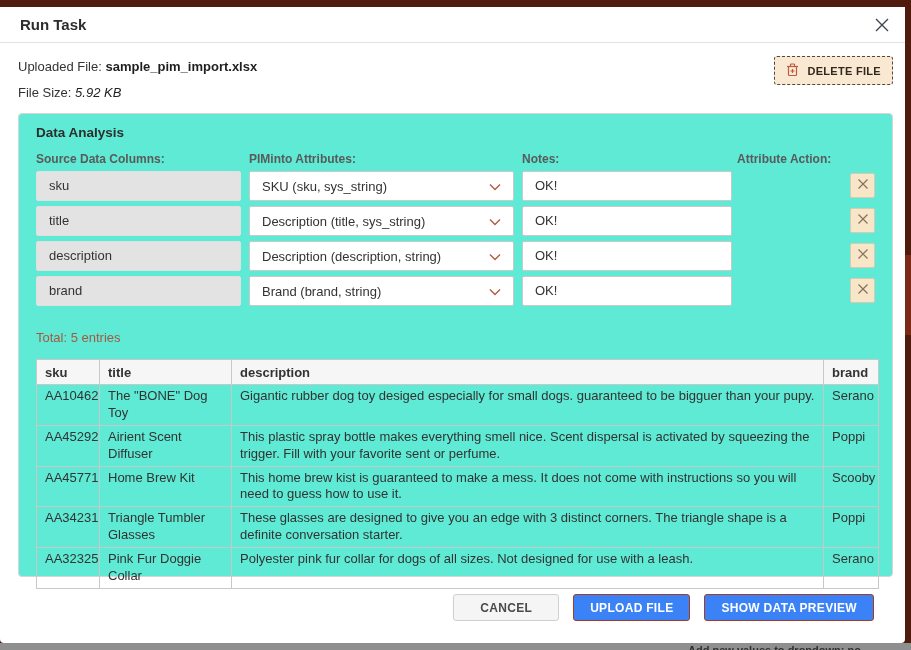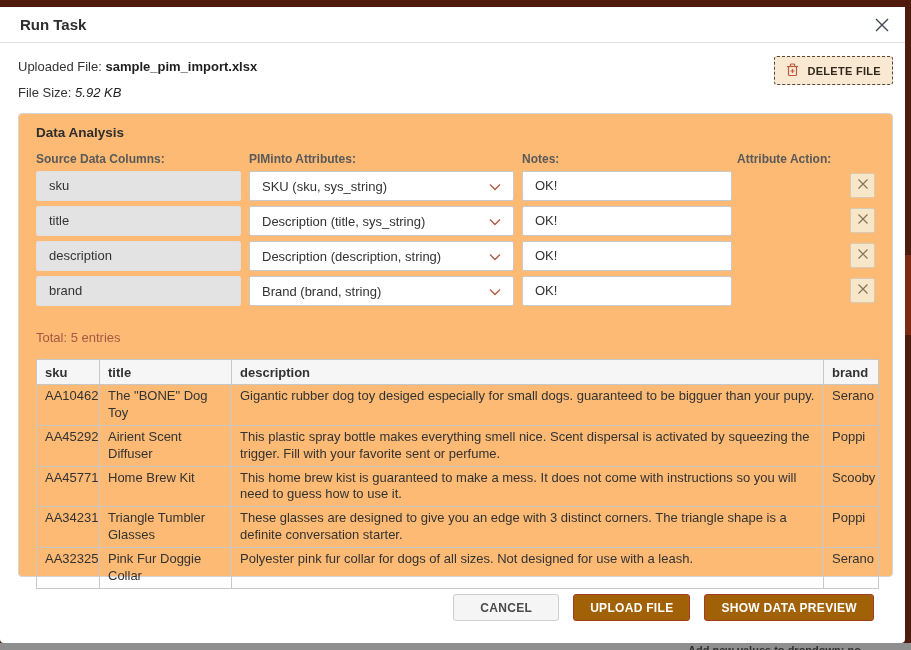--- a/index.html
+++ b/index.html
@@ -24,21 +24,21 @@
   .file-line { position:absolute; left:18px; font-size:13px; color:#333; }
   .file-line .val-bold { font-weight:bold; color:#1f1f1f; }
   .file-line .val-italic { font-style:italic; color:#222; }
 
   .delete-btn { position:absolute; right:12px; top:49px; height:29px; padding:0 11px;
     background:#f9e9d3; border:1.5px dashed #55483a; border-radius:3px;
     font-family:inherit; font-size:11px; font-weight:bold; letter-spacing:.3px; color:#33281e;
     display:flex; align-items:center; gap:8px; cursor:pointer; }
 
   .panel { position:absolute; left:18px; top:106px; width:875px; height:464px;
-    border:1px solid #d5d5d5; border-radius:4px; background:#fdba74; }
+    border:1px solid #d5d5d5; border-radius:4px; background:#5eead4; }
   .panel-title { position:absolute; left:17px; top:11px; font-size:13.5px; font-weight:bold; color:#2e2e2e; }
   .col-label { position:absolute; top:38px; font-size:12px; font-weight:bold; color:#5a5a5a; }
 
   .map-row { position:absolute; left:0; width:100%; height:30px; }
   .src-input { position:absolute; left:17px; width:205px; height:30px; background:#e3e3e3;
     border:1px solid #e0e0e0; border-radius:2px; font-size:13px; color:#333; line-height:28px; padding-left:12px; }
   .dropdown { position:absolute; left:230px; width:265px; height:30px; background:#fff;
     border:1px solid #c9c9c9; border-radius:2px; font-size:13px; color:#333;
     display:flex; align-items:center; padding:0 12px; cursor:pointer; }
   .dropdown .chev { margin-left:auto; }
@@ -52,21 +52,21 @@
   .preview { position:absolute; left:17px; top:245px; width:842px; border-collapse:collapse; table-layout:fixed;
     font-size:13px; color:#333; }
   .preview th { background:#f6f6f6; border:1px solid #c8c8c8; text-align:left; font-weight:bold;
     padding:4px 8px; height:25px; }
   .preview td { border:1px solid #c8c8c8; padding:3px 8px; vertical-align:top; line-height:1.3; }
 
   .footer { position:absolute; right:31px; top:587px; display:flex; gap:14px; }
   .btn { height:27px; padding:0 16px; border-radius:3px; font-family:inherit; font-size:12px; font-weight:bold;
     letter-spacing:.3px; cursor:pointer; }
   .btn-light { background:#f5f5f5; border:1px solid #cfcfcf; color:#4a4a4a; padding:0 26px; }
-  .btn-red { background:#a16207; border:1px solid #a83a23; color:#fff; }
+  .btn-red { background:#3b82f6; border:1px solid #a83a23; color:#fff; }
 </style>
 </head>
 <body>
 
 <div class="screen">
 
   <div class="bg-topbar"></div>
   <div class="bg-rightbar">
       <div class="seg"></div>
     </div>

